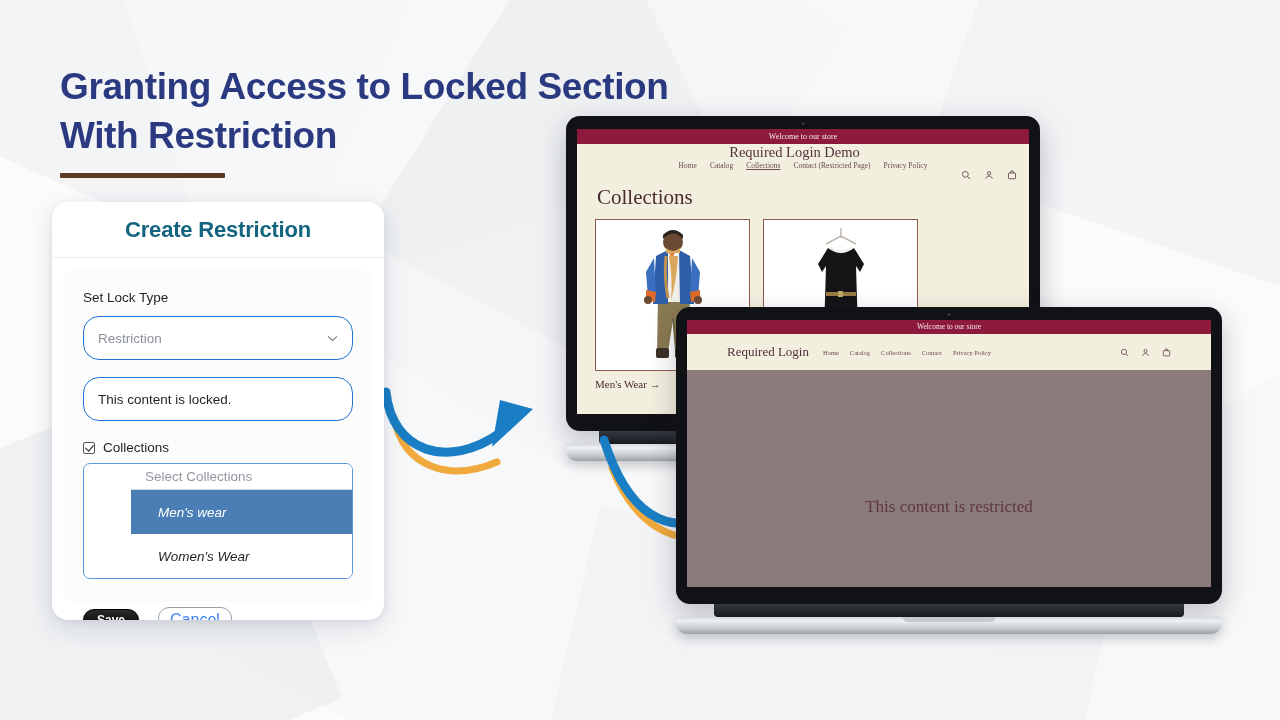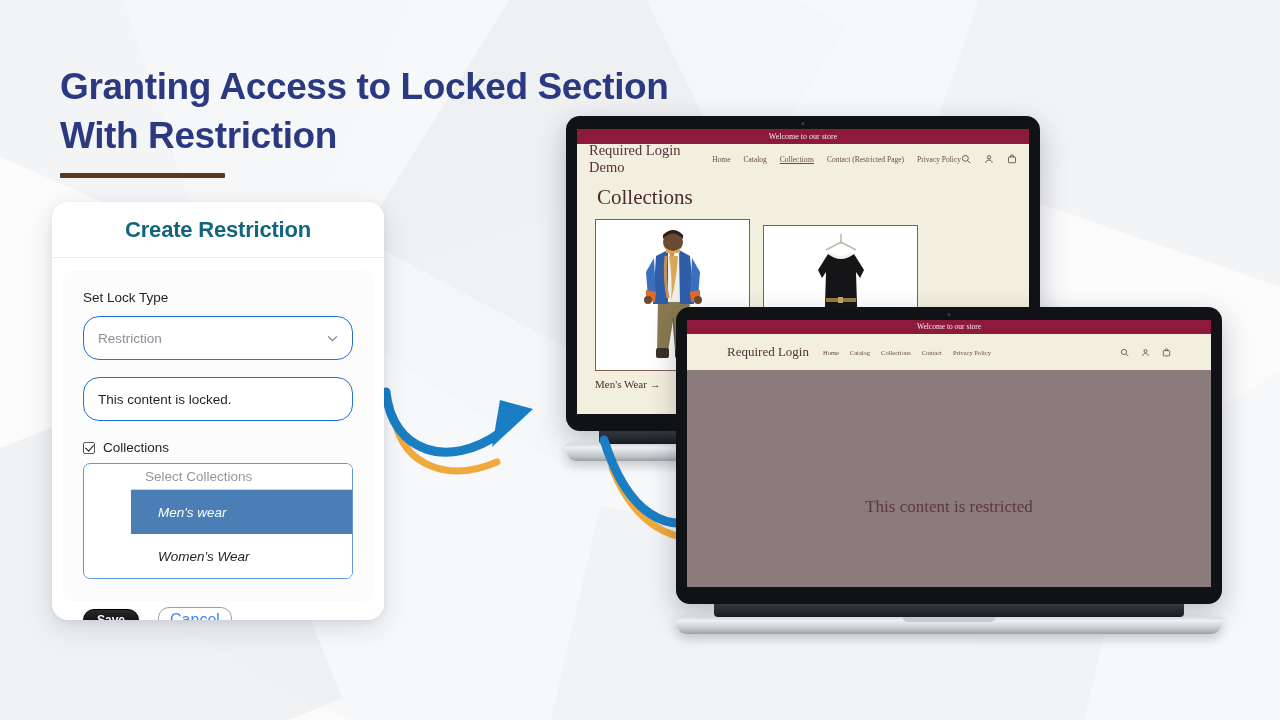--- a/index.html
+++ b/index.html
@@ -141,21 +141,21 @@
   .navicons svg { display: block; }
 
   
   #laptop-back { left: 566px; top: 116px; z-index: 3; }
   #laptop-back .lid { width: 474px; }
   #laptop-back .screen { height: 285px; background: #f3efdf; }
   #collections-heading {
     font-family: "Liberation Serif", serif; color: #4a2b30;
     font-size: 21px; padding: 11px 0 9px 20px;
   }
-  #product-grid { display: flex; gap: 13px; padding: 0 18px; align-items: center; }
+  #product-grid { display: flex; gap: 13px; padding: 0 18px; }
   .product-card { width: 155px; }
   .product-thumb {
     height: 152px; background: #fff; border: 1px solid #8d5a52;
     display: flex; align-items: flex-end; justify-content: center; overflow: hidden;
     position: relative;
   }
   .product-caption {
     font-family: "Liberation Serif", serif; font-size: 11px; color: #4a2b30;
     padding-top: 7px;
   }
@@ -211,21 +211,21 @@
   </svg>
 </div>
 
 <div class="laptop" id="laptop-back">
   <div class="lid">
     <div class="camera"></div>
     <div class="screen">
 
       <div class="announce" style="height:15px;line-height:15px;font-size:8px;">Welcome to our store</div>
 
-      <div class="storenav" style="height:30px;padding:8px 12px;">
+      <div class="storenav" style="height:30px;padding:0 12px;flex-direction:column;">
         <span class="brand" style="font-size:14.5px;margin-right:17px;">Required Login Demo</span>
         <span class="navlinks" style="gap:13px;font-size:7.5px;">
           <span>Home</span>
           <span>Catalog</span>
           <span class="active">Collections</span>
           <span>Contact (Restricted Page)</span>
           <span>Privacy Policy</span>
         </span>
         <span class="navicons" style="gap:13px;">
           <svg width="10" height="10" viewBox="0 0 24 24" fill="none" stroke="#5b3b3f" stroke-width="2">

